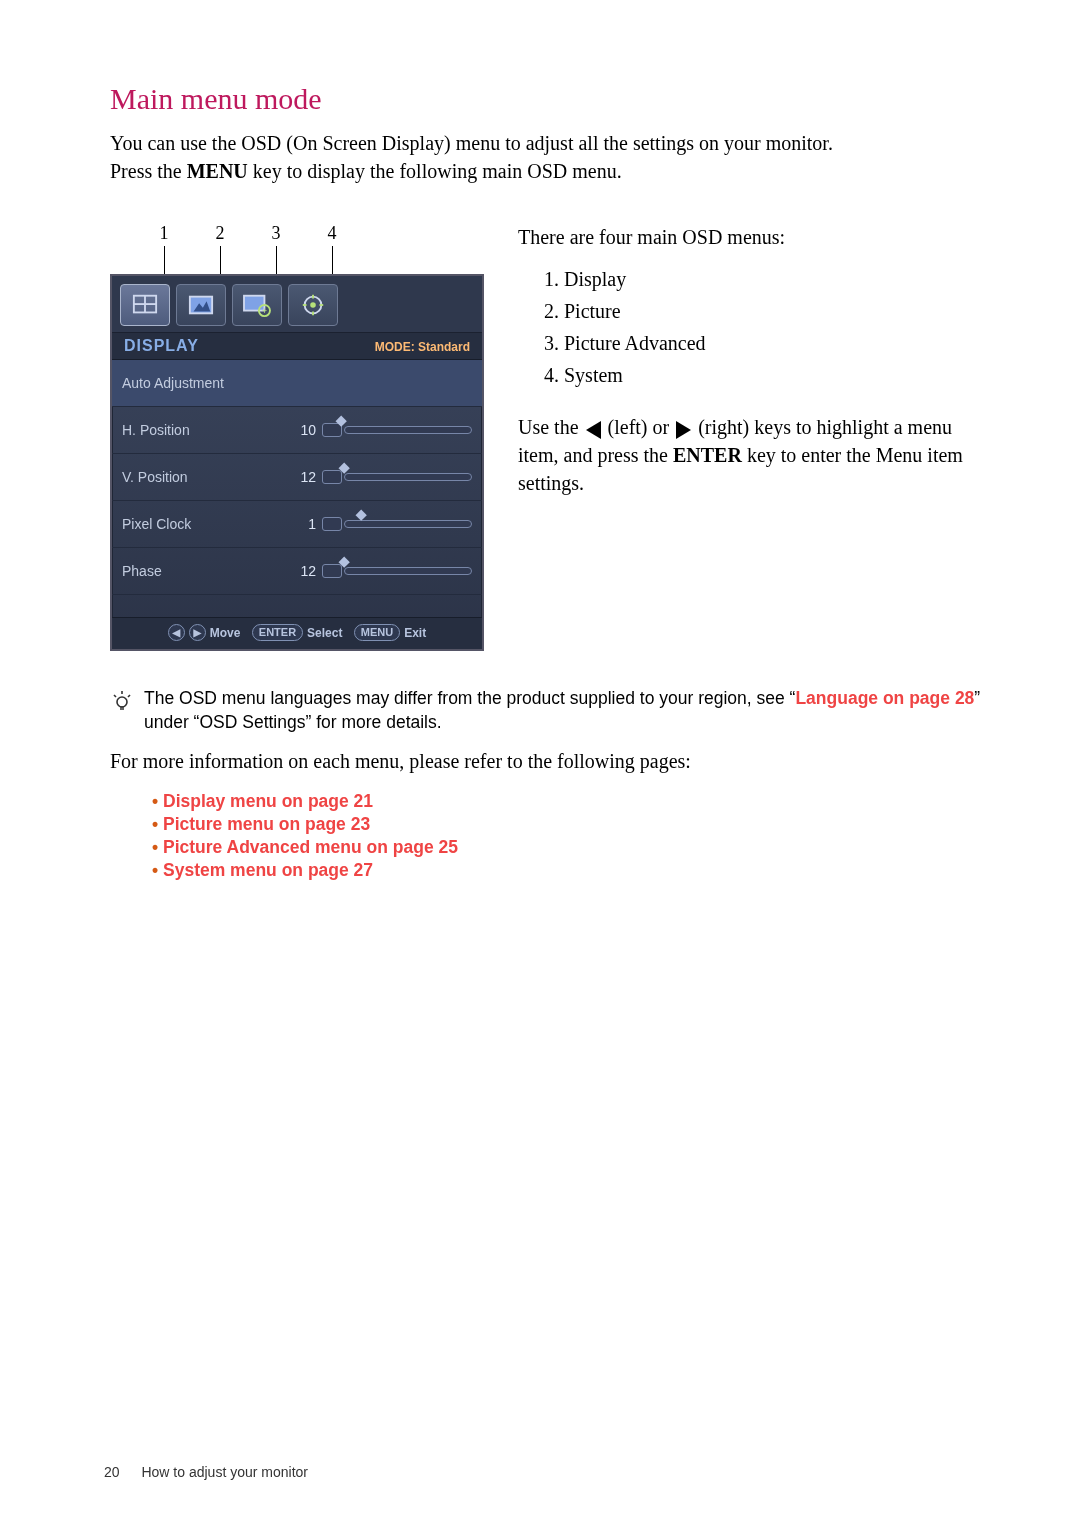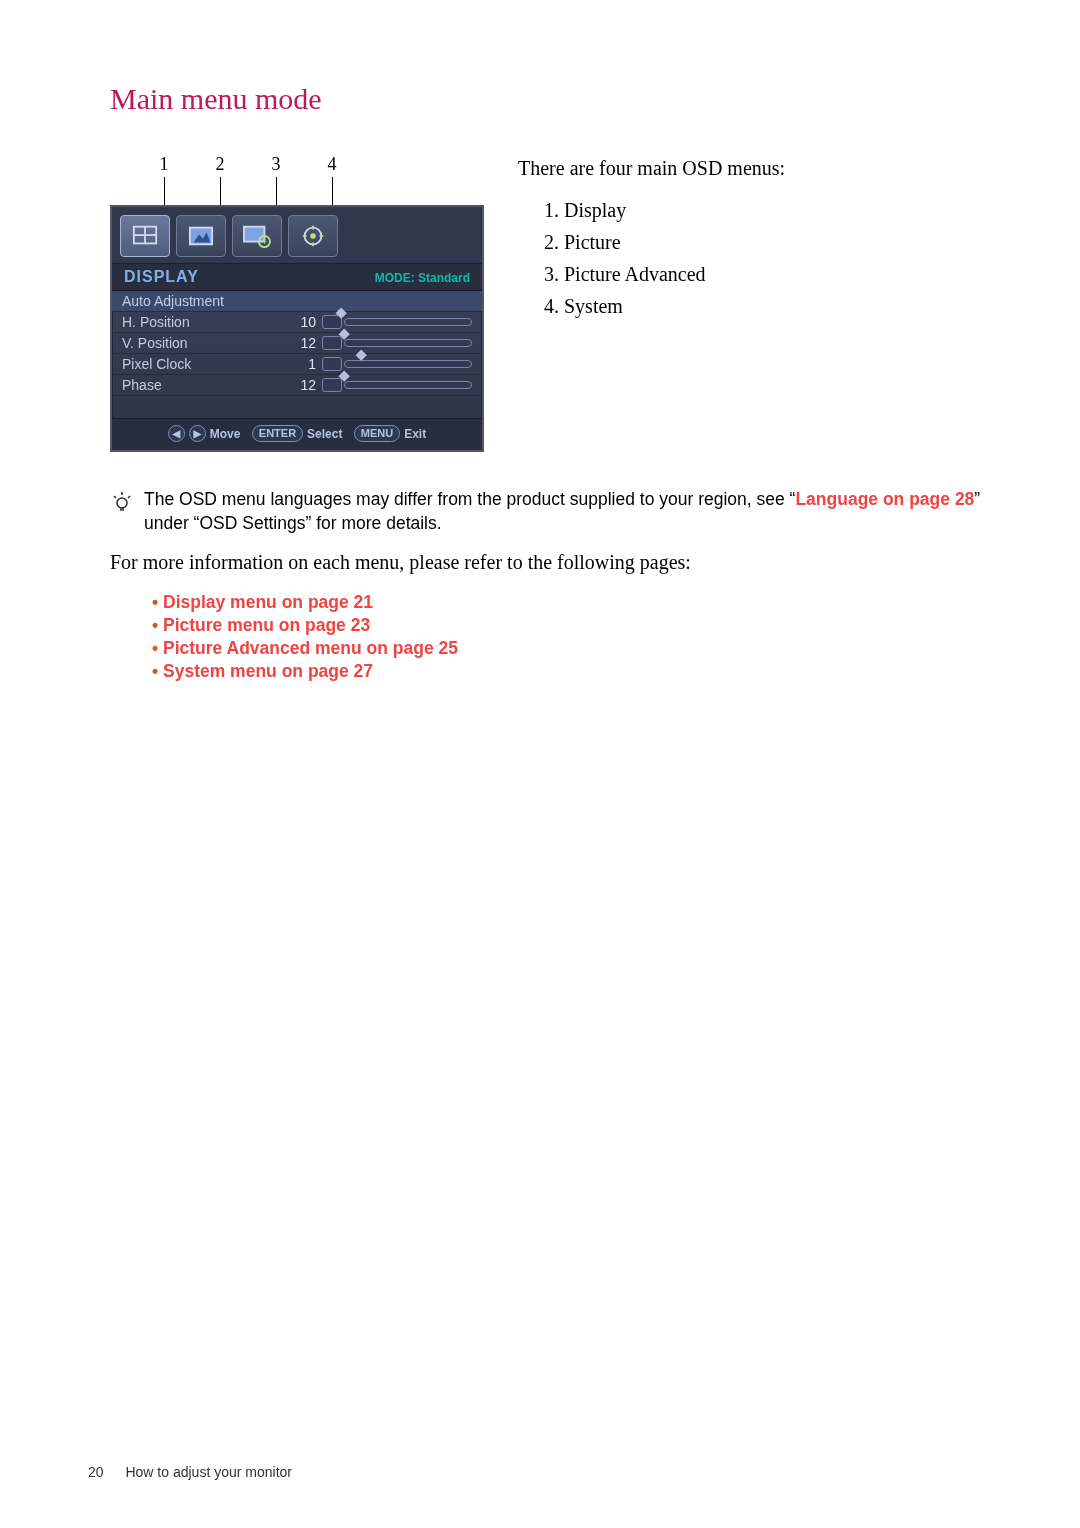--- a/index.html
+++ b/index.html
@@ -91,26 +91,26 @@
   .osd-header {
     display:flex; justify-content:space-between; align-items:baseline;
     padding: 4px 12px 4px 12px;
     background: #262e40;
     border-bottom: 1px solid #171d2a;
   }
   .osd-header-title {
     color:#88aee6; font-weight:700; letter-spacing:1px; font-size:16px;
   }
   .osd-header-mode {
-    color:#14b8a6; font-size:12px; font-weight:700;
+    color:#fdba74; font-size:12px; font-weight:700;
   }
   .osd-rows { }
   .osd-row {
     display:flex; align-items:center; gap:6px;
-    padding: 2px 10px;
+    padding: 15px 10px;
     border-bottom: 1px solid #232b3d;
   }
   .osd-row .label { width: 152px; color:#c2ccdf; }
   .osd-row .val { width: 36px; text-align:right; color:#dbe4f4; }
   .osd-row.selected { background:#3b4a6c; }
   .slider {
     flex:1; height:14px; position:relative; display:flex; align-items:center;
   }
   .slider-track {
     flex:1; height:6px; border:1px solid #7786a8; border-radius:6px;
@@ -173,35 +173,39 @@
   }
 
   .bul-list {
     font-family: Arial, Helvetica, sans-serif;
     font-size:17.5px; font-weight:700; color:#d55a15;
     padding-left: 42px;
   }
   .bul-list .bul { margin:2px 0; }
 
   .footer {
-    position:absolute; bottom: 48px; left: 88px;
+    position:absolute; bottom: 48px; left: 104px;
     font-family: Arial, Helvetica, sans-serif; font-size:14px; color:#333;
   }
   .footer .pn { margin-right: 18px; }
 
   
   .ic { width:30px; height:26px; }
 </style>
 </head>
 <body>
 
 <div class="page">
 
   <h2 class="title">Main menu mode</h2>
 
+  <p class="body">
+    <span>You can use the OSD (On Screen Display) menu to adjust all the settings on your monitor.</span><br>
+    <span>Press the </span><span class="bold">MENU</span><span> key to display the following main OSD menu.</span>
+  </p>
 
   <div class="two-col">
     <div class="col-left">
 
       <div class="callouts">
         <div class="callout" style="margin-left:14px">
             <span class="callout-n">1</span>
             <span class="callout-line"></span>
           </div>
         <div class="callout">
@@ -319,20 +323,23 @@
     </div>
 
     <div class="col-right">
       <p>There are four main OSD menus:</p>
       <ol>
         <li>Display</li>
         <li>Picture</li>
         <li>Picture Advanced</li>
         <li>System</li>
       </ol>
+      <p>
+        <span>Use the </span><span class="tri-left"></span><span> (left) or </span><span class="tri-right"></span><span> (right) keys to high­light a menu item, and press the </span><span class="bold">ENTER</span><span> key to enter the Menu item settings.</span>
+      </p>
     </div>
   </div>
 
   <div class="tip">
     <span class="tip-icon">
       <svg viewBox="0 0 24 24" width="24" height="24">
           <g stroke="#333" stroke-width="1.6" fill="none">
             <circle cx="12" cy="13" r="5"></circle>
             <path d="M10 18h4M10 20h4"></path>
             <line x1="12" y1="2" x2="12" y2="5"></line>

